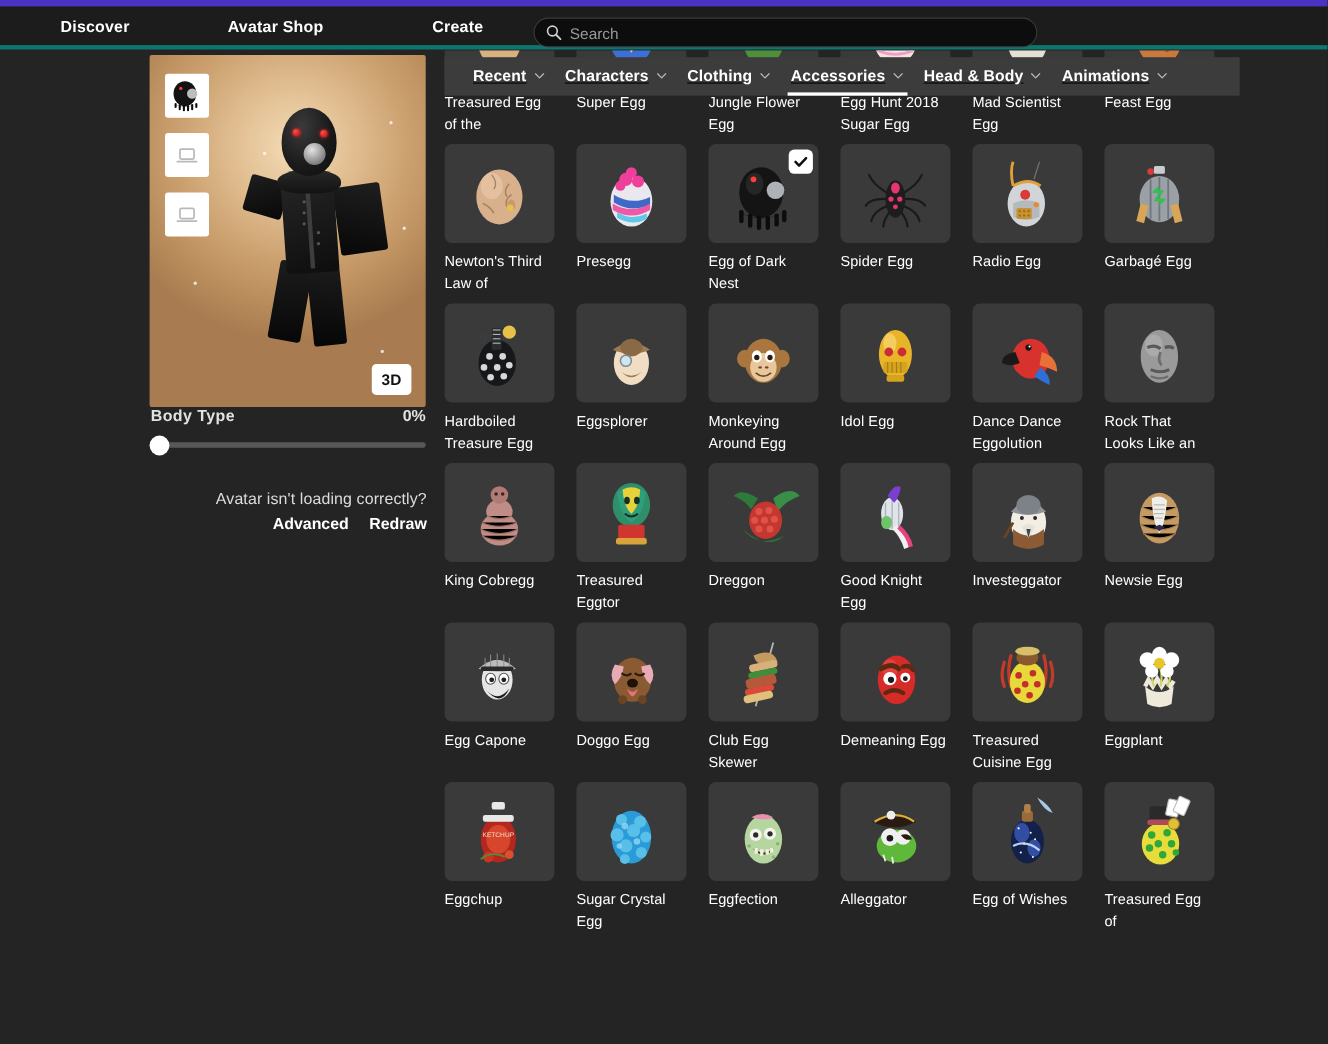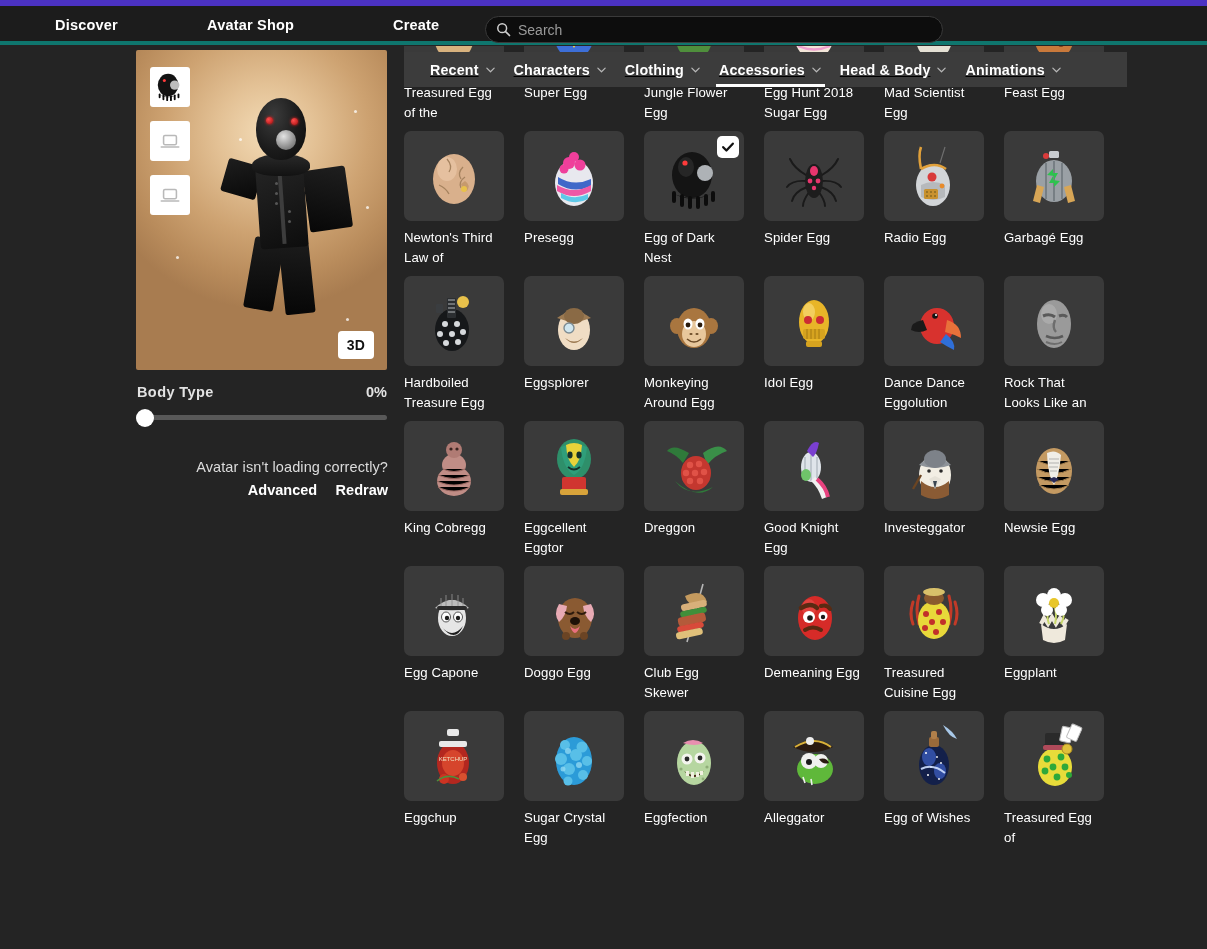--- a/index.html
+++ b/index.html
@@ -98,21 +98,21 @@
   .btn-3d {
     position: absolute; right: 13px; bottom: 11px;
     width: 36px; height: 28px; background: #ffffff; border-radius: 4px;
     display: flex; align-items: center; justify-content: center;
     color: #111; font-size: 14px; font-weight: bold; letter-spacing: .3px;
     cursor: pointer;
   }
 
   .bodytype-row {
     display: flex; justify-content: space-between; align-items: baseline;
-    margin-top: 14px; padding: 0 1px;
+    margin-top: 1px; padding: 0 1px;
   }
   .bodytype-label { color: #e2e2e2; font-size: 14.5px; font-weight: bold; letter-spacing: .4px; }
   .bodytype-val   { color: #e2e2e2; font-size: 14.5px; font-weight: bold; }
 
   .slider { position: relative; margin-top: 9px; height: 18px; }
   .slider-track { position: absolute; left: 0; top: 6px; width: 251px; height: 5px; background: #585858; border-radius: 3px; }
   .slider-fill  { position: absolute; left: 0; top: 6px; width: 0px;  height: 5px; background: #ffffff; border-radius: 3px; }
   .slider-thumb { position: absolute; left: 0px; top: 0px; width: 18px; height: 18px; background: #fff; border-radius: 50%; cursor: pointer; }
 
   .loading-q { margin-top: 32px; color: #dcdcdc; font-size: 14.5px; text-align: right; letter-spacing: .1px; }
@@ -599,21 +599,21 @@
               <ellipse cx="35" cy="28" rx="17" ry="20" fill="#2e8f6a"></ellipse>
        <path d="M22 16 q13 -6 26 0 q-2 22 -13 28 q-11 -6 -13 -28z" fill="#2f9e7a"></path>
        <path d="M27 14 q8 -4 16 0 q-1 16 -8 22 q-7 -6 -8 -22z" fill="#e8d23a"></path>
        <ellipse cx="31" cy="24" rx="2.6" ry="3.4" fill="#15302a"></ellipse>
               <ellipse cx="40" cy="24" rx="2.6" ry="3.4" fill="#15302a"></ellipse>
        <path d="M29 36 q6 5 12 0" stroke="#15302a" stroke-width="1.8" fill="none"></path>
        <rect x="23" y="46" width="24" height="16" rx="2" fill="#d03530"></rect>
               <rect x="21" y="58" width="28" height="6" rx="2" fill="#d8a33a"></rect>
             </svg>
           </div>
-          <div class="card-label">Eggcellent Eggtor</div>
+          <div class="card-label">Treasured Eggtor</div>
         </div>
         <div class="card">
           <div class="card-tile">
             <svg class="art" viewBox="0 0 70 70">
               <path d="M30 22 q-16 -10 -22 -2 q10 4 16 12z" fill="#2f7a3a"></path>
        <path d="M44 22 q16 -12 24 -2 q-12 4 -20 14z" fill="#3a8f48"></path>
        <ellipse cx="37" cy="42" rx="15" ry="17" fill="#c4372f"></ellipse>
        <g fill="#e05247">
                 <circle cx="31" cy="34" r="3.2"></circle>
                 <circle cx="40" cy="33" r="3.2"></circle>

